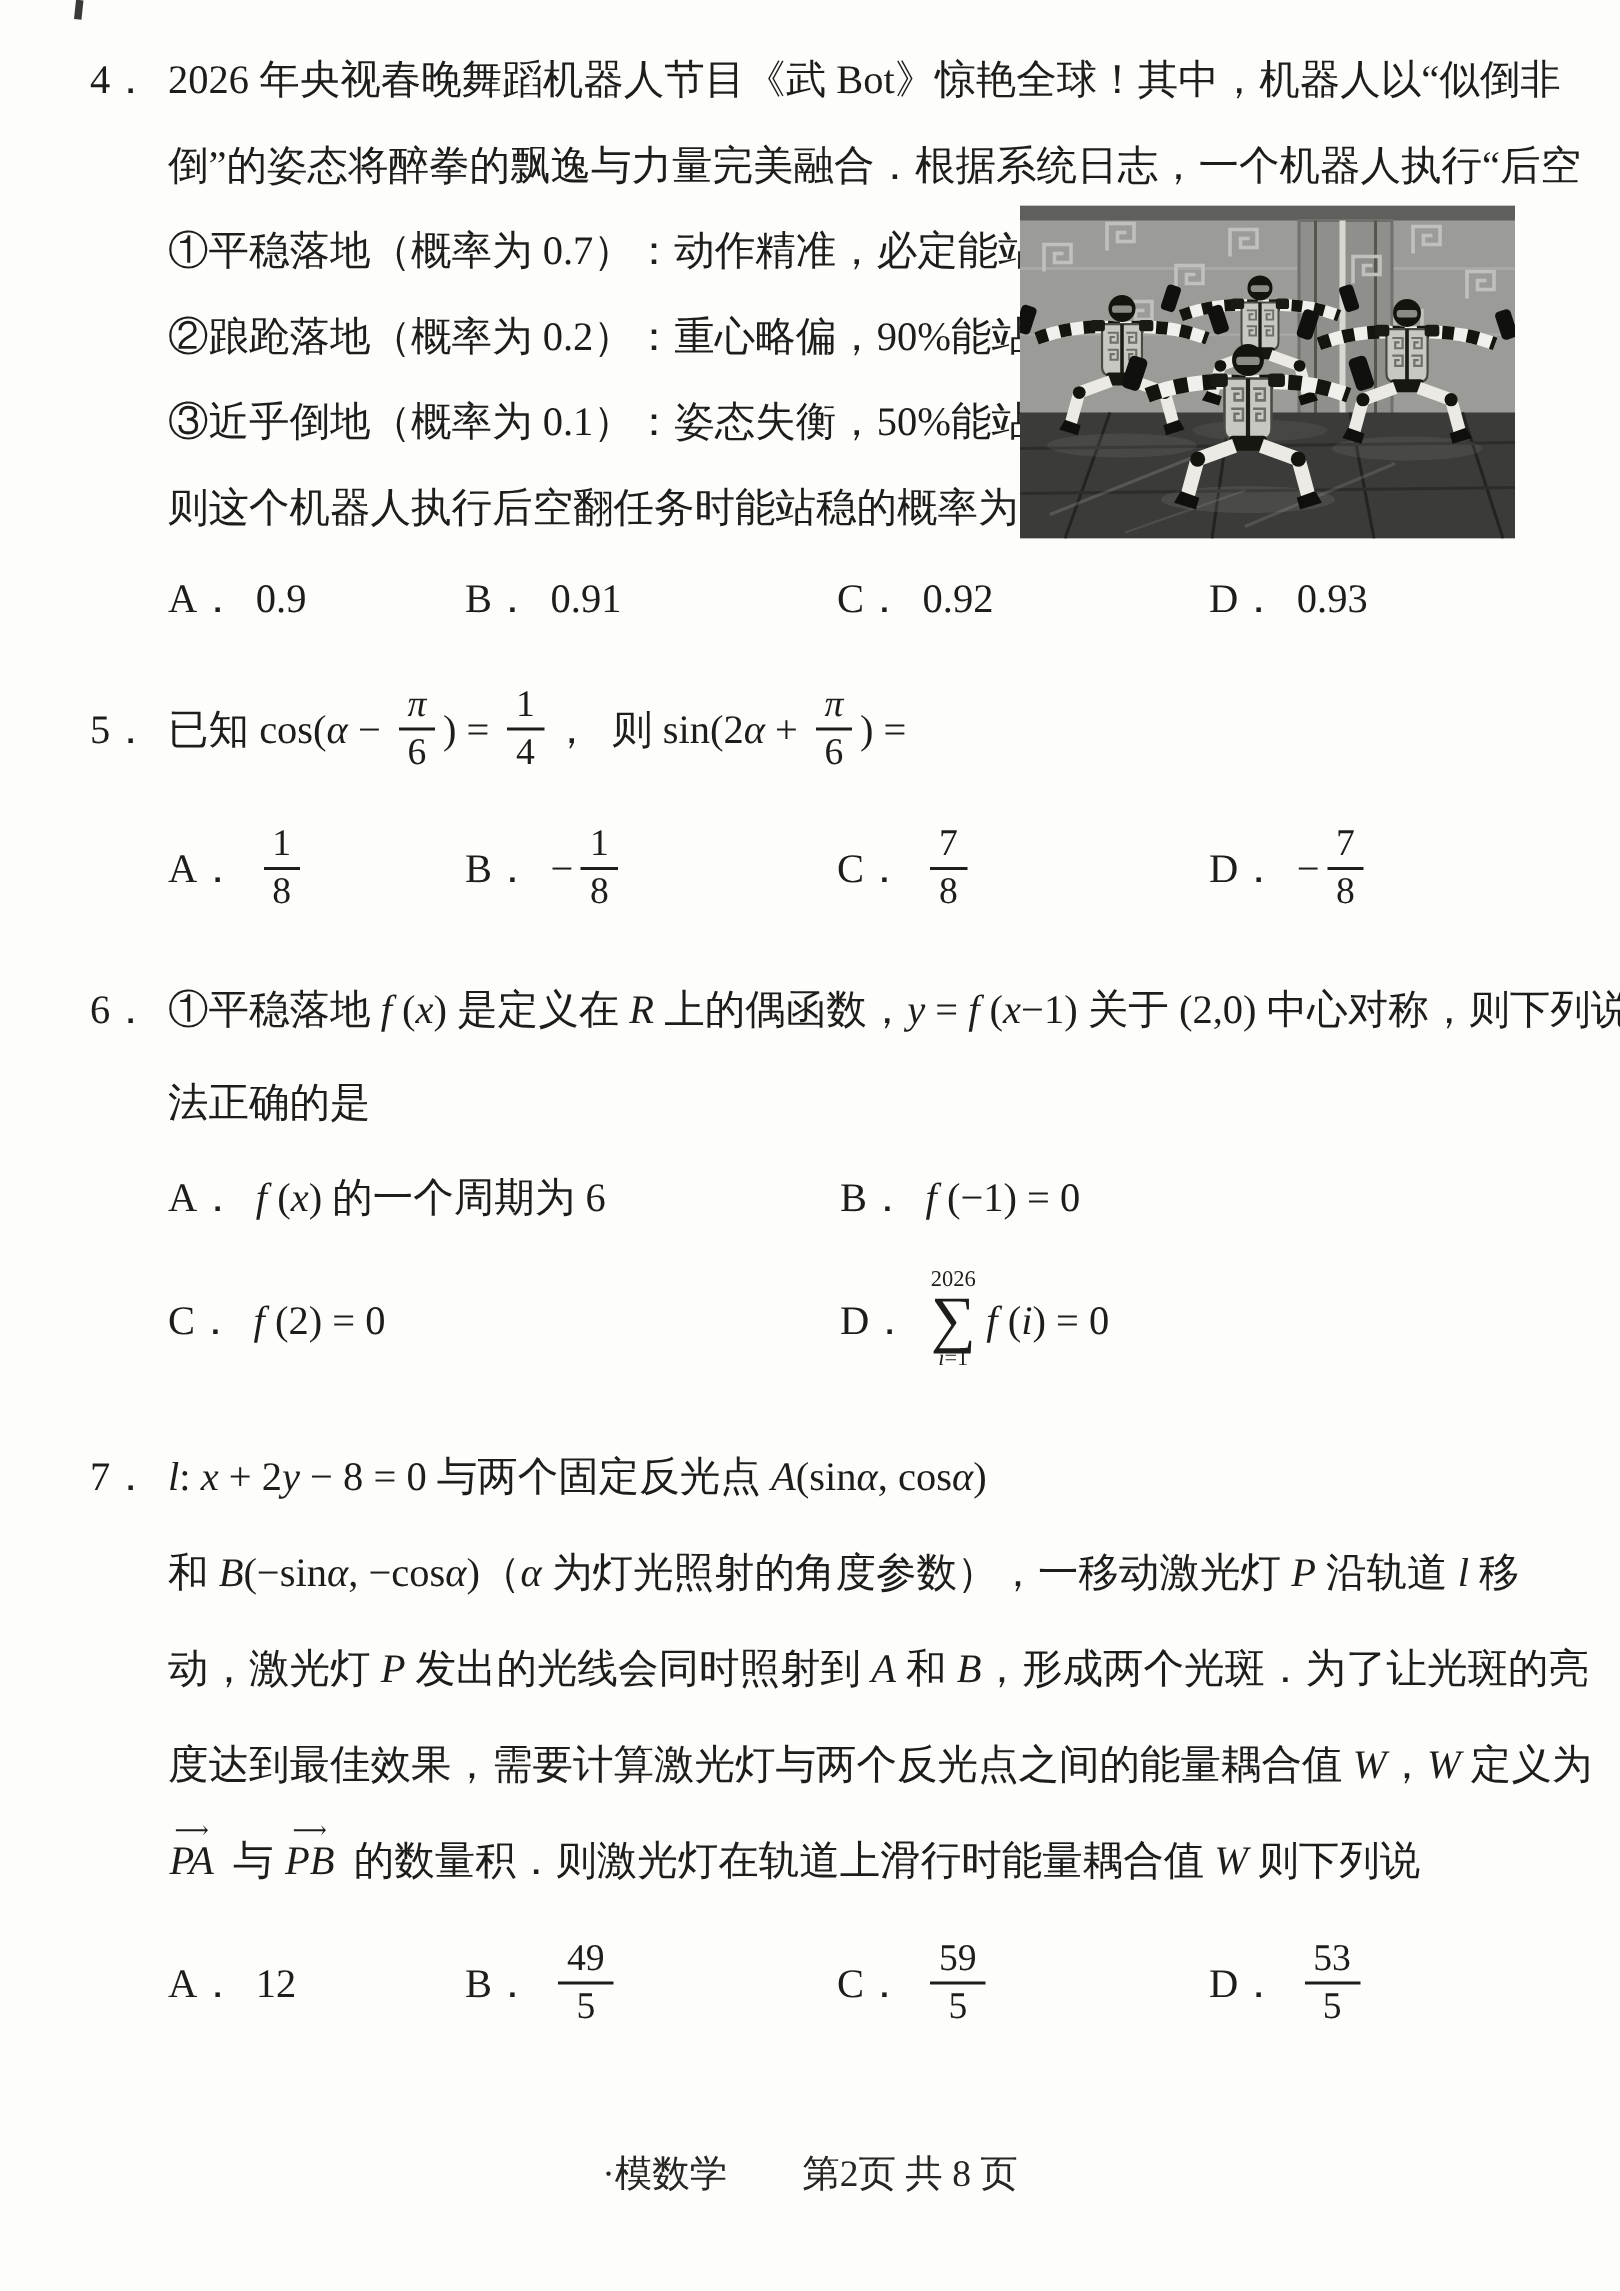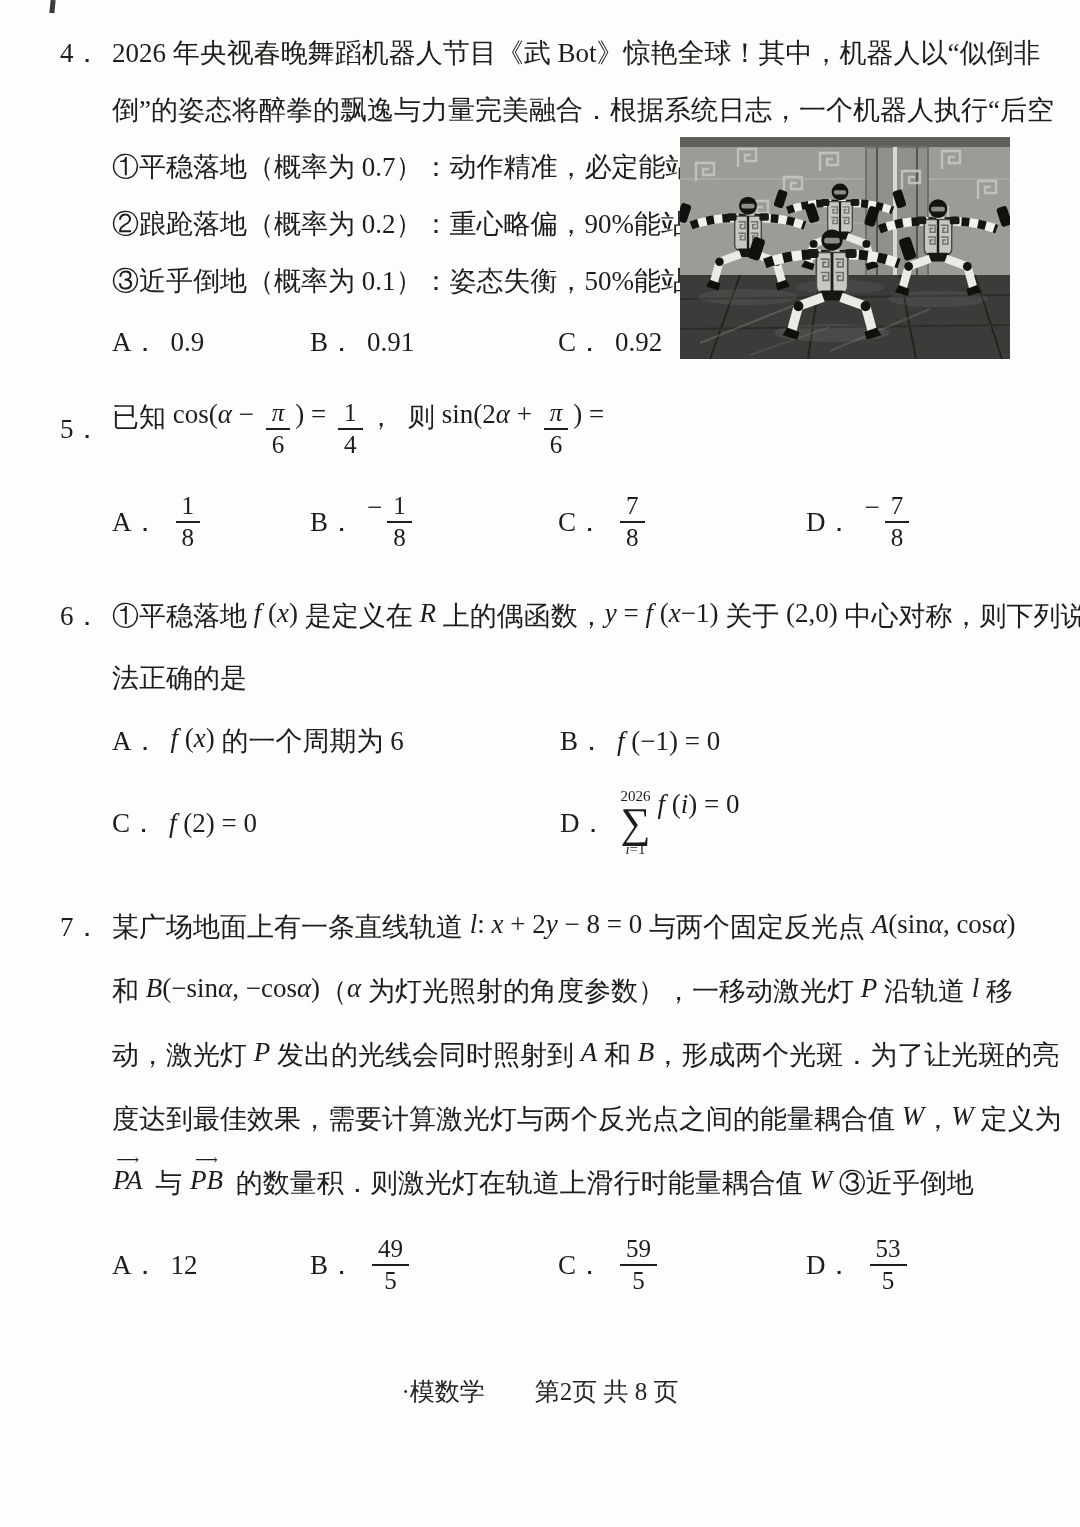--- a/index.html
+++ b/index.html
@@ -10,21 +10,21 @@
     overflow:hidden;
     font-family:"Liberation Serif","DejaVu Serif",serif;
     color:#1d1d1b;
   }
   .pen-mark{position:absolute;left:50px;top:0;width:5px;height:13px;background:#3a3a38;transform:rotate(6deg);}
   .content{padding:24px 60px 0 60px;}
 
   .line{height:57px;display:flex;align-items:center;white-space:nowrap;font-size:27px;}
   .line .qnum{flex:0 0 52px;width:52px;}
   .line.cont{padding-left:52px;}
-  .segs{display:flex;}
+  .segs{display:flex;align-items:center;}
   .seg{white-space:pre;}
   .seg.m{font-family:"Liberation Serif","DejaVu Serif",serif;}
 
   .fr{display:inline-flex;flex-direction:column;align-items:center;line-height:1.12;font-size:0.93em;margin:0 5px;}
   .fr .n{padding:0 6px 1px 6px;border-bottom:2px solid #1d1d1b;}
   .fr .d{padding-top:1px;}
 
   .sum{display:inline-flex;flex-direction:column;align-items:center;line-height:1;margin:0 7px 0 2px;}
   .sum .t{font-size:15px;}
   .sum .g{font-size:42px;line-height:0.92;}
@@ -159,20 +159,25 @@
       <div class="line cont">
           <span class="segs">
             <span class="seg zh">②踉跄落地（概率为 0.2）：重心略偏，90%能站稳；</span>
           </span>
         </div>
       <div class="line cont">
           <span class="segs">
             <span class="seg zh">③近乎倒地（概率为 0.1）：姿态失衡，50%能站稳．</span>
           </span>
         </div>
+      <div class="line cont">
+          <span class="segs">
+            <span class="seg zh">则这个机器人执行后空翻任务时能站稳的概率为</span>
+          </span>
+        </div>
       <div class="opts four">
         <div class="opt">
             <span class="olabel">A．</span>
             <span class="segs">
               <span class="seg m">0.9</span>
             </span>
           </div>
         <div class="opt">
             <span class="olabel">B．</span>
             <span class="segs">
@@ -288,21 +293,20 @@
               <span class="seg m"><i>f</i> (<i>i</i>) = 0</span>
             </span>
           </div>
       </div>
     </section>
 
     <section class="q q7">
       <div class="line">
         <span class="qnum">7．</span>
         <span class="segs">
-            <span class="seg zh">某广场地面上有一条直线轨道 </span>
             <span class="seg m"><i>l</i>: <i>x</i> + 2<i>y</i> − 8 = 0</span>
             <span class="seg zh"> 与两个固定反光点 </span>
             <span class="seg m"><i>A</i>(sin<i>α</i>, cos<i>α</i>)</span>
           </span>
       </div>
       <div class="line cont">
           <span class="segs">
             <span class="seg zh">和 </span>
             <span class="seg m"><i>B</i>(−sin<i>α</i>, −cos<i>α</i>)</span>
             <span class="seg zh">（</span>
@@ -334,21 +338,21 @@
             <span class="seg zh"> 定义为</span>
           </span>
         </div>
       <div class="line cont">
           <span class="segs">
             <span class="seg vec"><span class="ar">⟶</span><i>PA</i></span>
             <span class="seg zh"> 与 </span>
             <span class="seg vec"><span class="ar">⟶</span><i>PB</i></span>
             <span class="seg zh"> 的数量积．则激光灯在轨道上滑行时能量耦合值 </span>
             <span class="seg m"><i>W</i></span>
-            <span class="seg zh"> ③近乎倒地</span>
+            <span class="seg zh"> 则下列说</span>
           </span>
         </div>
       <div class="opts four">
         <div class="opt">
             <span class="olabel">A．</span>
             <span class="segs">
               <span class="seg m">12</span>
             </span>
           </div>
         <div class="opt">

